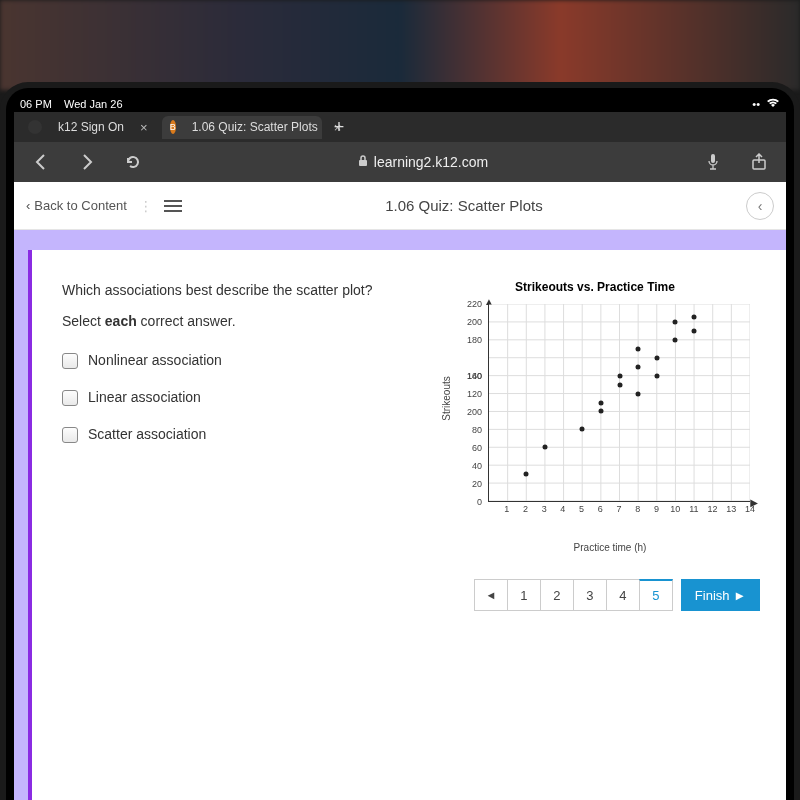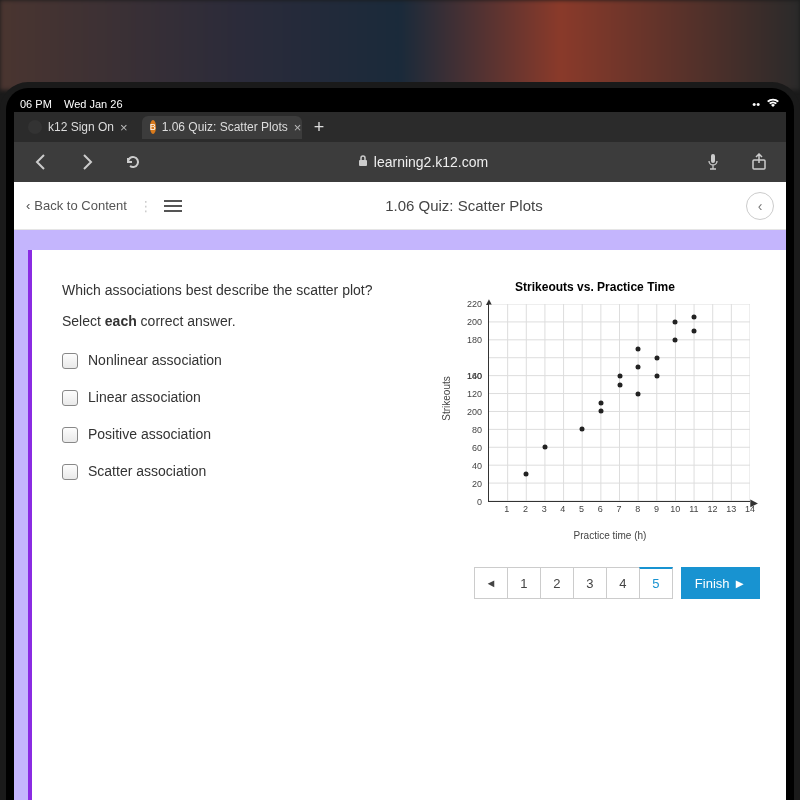--- a/index.html
+++ b/index.html
@@ -27,21 +27,21 @@
     display: flex;
     flex-direction: column;
   }
   .status-bar {
     display: flex; justify-content: space-between; align-items: center;
     color: #fff; font-size: 11px; padding: 2px 6px;
   }
   .status-right { display: flex; gap: 6px; align-items: center; }
   .browser-top { background: #2b2b2b; height: 30px; display: flex; align-items: center; padding: 0 6px; gap: 6px; }
   .tab {
-    display: flex; align-items: center; gap: 6px;
+    display: flex; align-items: center; gap: 16px;
     color: #ddd; font-size: 12px; padding: 4px 8px; border-radius: 6px 6px 0 0;
     max-width: 160px; white-space: nowrap;
   }
   .tab.active { background: #3c3c3c; }
   .tab-close { font-size: 13px; color: #bbb; }
   .tab-favicon { width: 14px; height: 14px; border-radius: 50%; display:inline-flex; align-items:center; justify-content:center; font-size:9px; }
   .plus-tab { color: #ddd; font-size: 18px; padding: 0 6px; }
   .nav-row {
     background: #3c3c3c; height: 40px; display: flex; align-items: center; gap: 26px;
     padding: 0 17px; color: #ddd;
@@ -96,21 +96,21 @@
     border-left: 1.5px solid #333; border-bottom: 1.5px solid #333;
   }
   .grid line { stroke: #ddd; stroke-width: 1; }
   .axis-arrow-y { position:absolute; left:24px; top:-2px; font-size:10px; color:#333; }
   .axis-arrow-x { position:absolute; right:2px; bottom:20px; font-size:10px; color:#333; }
   .y-ticks { position: absolute; left: 0; top: 6px; bottom: 26px; width: 26px; }
   .y-tick { position: absolute; right: 4px; font-size: 9px; color: #444; transform: translateY(-50%); }
   .x-ticks { position: absolute; left: 28px; right: 10px; bottom: 12px; height: 12px; }
   .x-tick { position: absolute; font-size: 9px; color: #444; transform: translateX(-50%); }
   .y-label { position: absolute; left: -36px; top: 50%; transform: rotate(-90deg) translateX(20px); transform-origin: center; font-size: 10px; color:#444; }
-  .x-label { text-align: center; font-size: 10px; color: #444; margin-top: 2px; margin-left: 30px; }
+  .x-label { text-align: center; font-size: 10px; color: #444; margin-top: 14px; margin-left: 30px; }
   .dot { position: absolute; width: 5px; height: 5px; background: #222; border-radius: 50%; transform: translate(-50%, 50%); }
   .pager {
     display: flex; justify-content: flex-end; align-items: stretch;
     margin-top: 26px; padding-right: 0;
   }
   .pager-btn {
     min-width: 34px; height: 32px; border: 1px solid #ccc;
     display: flex; align-items: center; justify-content: center;
     font-size: 13px; background: #fff; color: #444; margin-left: -1px;
   }
@@ -226,24 +226,20 @@
               <span>Select </span><b>each</b><span> correct answer.</span>
             </div>
             <div class="options">
               <label class="option">
                 <span class="checkbox"></span>
                 <span>Nonlinear association</span>
               </label>
               <label class="option">
                 <span class="checkbox"></span>
                 <span>Linear association</span>
-              </label>
-              <label class="option">
-                <span class="checkbox"></span>
-                <span>Positive association</span>
               </label>
               <label class="option">
                 <span class="checkbox"></span>
                 <span>Scatter association</span>
               </label>
             </div>
           </div>
 
           <div class="q-right">
             <div class="chart-box">

